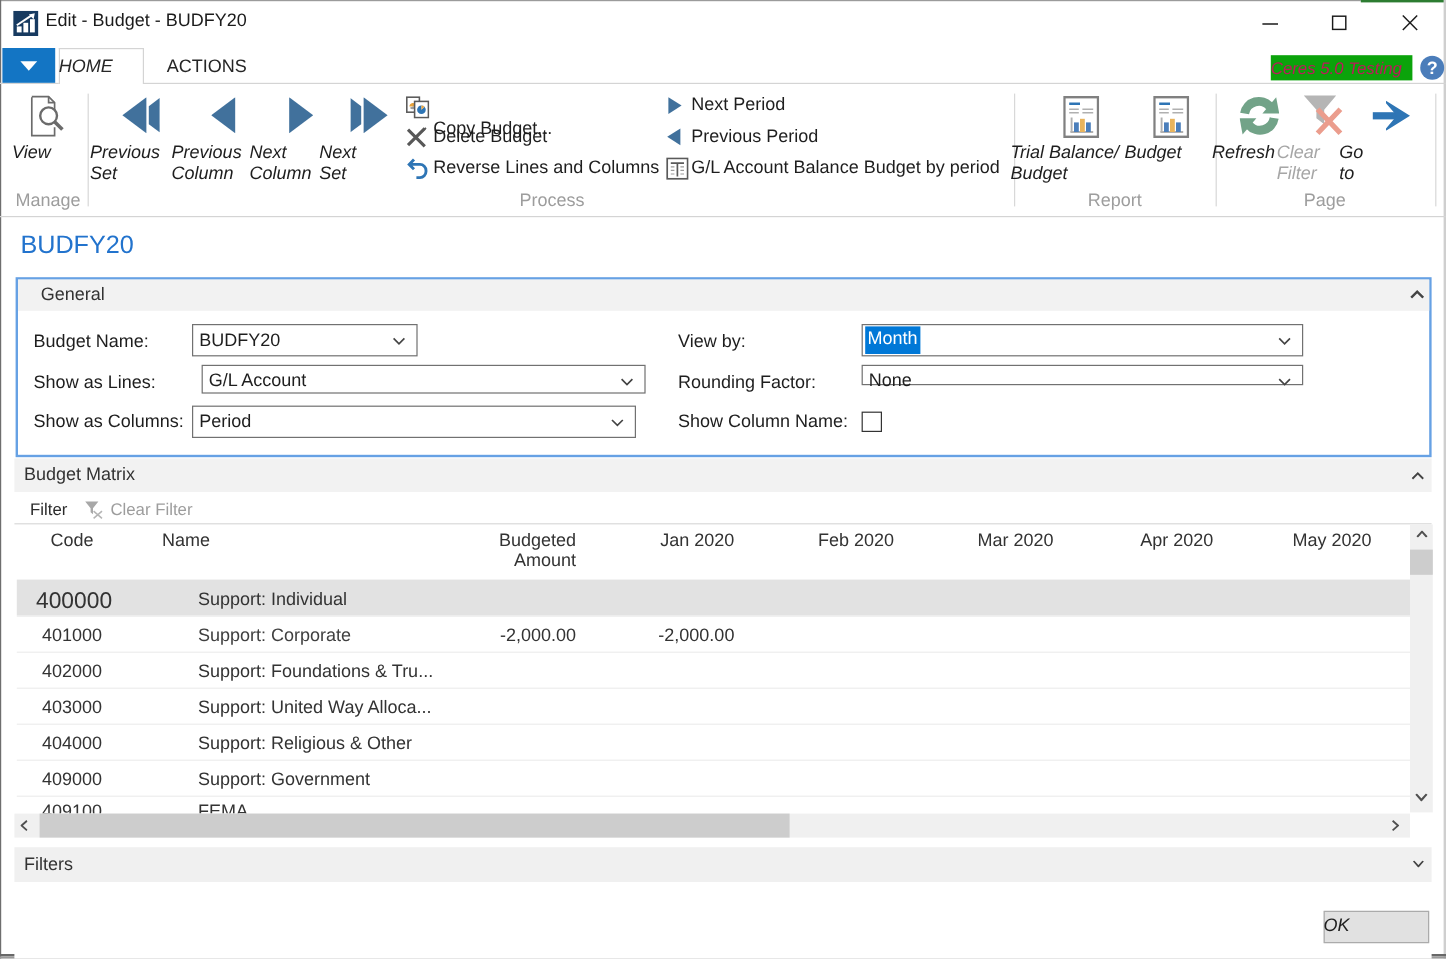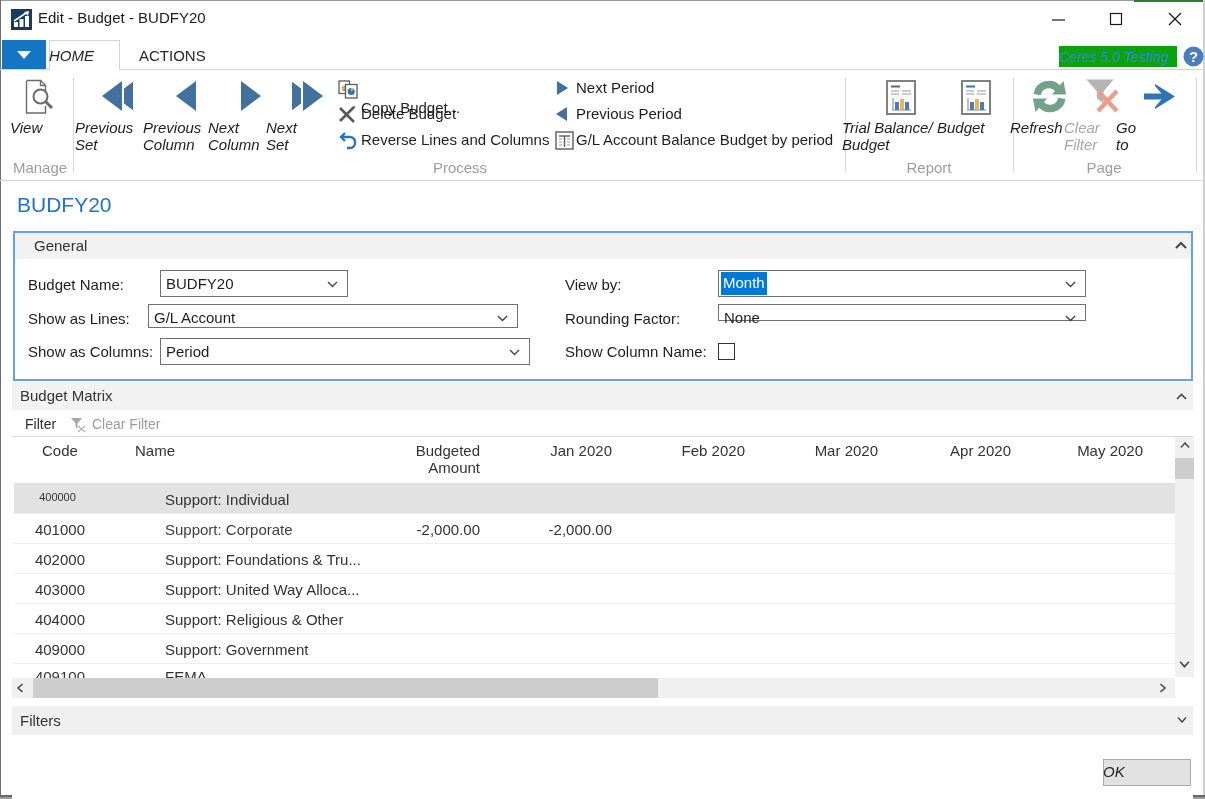--- a/index.html
+++ b/index.html
@@ -43,21 +43,21 @@
   </svg>
 
   <div class="abs" style="left:0;top:69px;width:1205px;height:1px;background:#d4d4d4;"></div>
   <div class="abs" style="left:2px;top:40px;width:44px;height:29px;background:#1375c4;"></div>
   <div class="abs" style="left:17px;top:51px;width:0;height:0;border-left:7px solid transparent;border-right:7px solid transparent;border-top:8px solid #fff;"></div>
   <div class="abs" style="left:49px;top:40px;width:71px;height:30px;background:#fff;border:1px solid #d4d4d4;border-bottom:none;box-sizing:border-box;"></div>
   <div class="txt ctr" style="left:49px;top:47px;width:71px;font-size:15px;color:#262626;">HOME</div>
   <div class="txt" style="left:139px;top:47px;font-size:15px;color:#262626;">ACTIONS</div>
 
   <div class="abs" style="left:1059px;top:46px;width:118px;height:21px;background:#0ba30b;"></div>
-  <div class="txt ctr" style="left:1059px;top:49px;width:118px;font-size:14px;color:#3b82f6;">Ceres 5.0 Testing</div>
+  <div class="txt ctr" style="left:1059px;top:49px;width:118px;font-size:14px;color:#be185d;">Ceres 5.0 Testing</div>
   <svg class="abs" style="left:1183px;top:46px;" width="21" height="21" viewBox="0 0 21 21">
     <circle cx="10.5" cy="10.5" r="10" fill="#4b7dba"></circle>
     <text x="10.5" y="15.5" font-family="Liberation Sans" font-size="15" font-weight="bold" fill="#fff" text-anchor="middle">?</text>
   </svg>
 
   <div class="abs" style="left:0;top:180px;width:1205px;height:1px;background:#d4d4d4;"></div>
   <div class="sep" style="left:73px;top:78px;height:94px;"></div>
   <div class="sep" style="left:845px;top:78px;height:94px;"></div>
   <div class="sep" style="left:1013px;top:78px;height:94px;"></div>
   <div class="sep" style="left:1196px;top:78px;height:94px;"></div>
@@ -192,21 +192,21 @@
   <div class="txt" style="left:28px;top:276px;font-size:15px;">Budget Name:</div>
   <div class="txt" style="left:28px;top:310px;font-size:15px;">Show as Lines:</div>
   <div class="txt" style="left:28px;top:343px;font-size:15px;">Show as Columns:</div>
 
   <div class="combo" style="left:160px;top:270px;width:188px;height:27px;box-sizing:border-box;">
       <span class="val">BUDFY20</span>
     <svg class="chev" style="right:9px;top:10px;" width="11" height="7" viewBox="0 0 11 7">
         <path d="M1 1 L5.5 5.5 L10 1" fill="none" stroke="#444" stroke-width="1.4"></path>
       </svg>
     </div>
-  <div class="combo" style="left:148px;top:304px;width:370px;height:24px;box-sizing:border-box;">
+  <div class="combo" style="left:168px;top:304px;width:370px;height:24px;box-sizing:border-box;">
       <span class="val">G/L Account</span>
     <svg class="chev" style="right:9px;top:10px;" width="11" height="7" viewBox="0 0 11 7">
         <path d="M1 1 L5.5 5.5 L10 1" fill="none" stroke="#444" stroke-width="1.4"></path>
       </svg>
     </div>
   <div class="combo" style="left:160px;top:338px;width:370px;height:27px;box-sizing:border-box;">
       <span class="val">Period</span>
     <svg class="chev" style="right:9px;top:10px;" width="11" height="7" viewBox="0 0 11 7">
         <path d="M1 1 L5.5 5.5 L10 1" fill="none" stroke="#444" stroke-width="1.4"></path>
       </svg>
@@ -247,21 +247,21 @@
   <div class="txt" style="left:42px;top:442px;font-size:15px;color:#333;">Code</div>
   <div class="txt" style="left:135px;top:442px;font-size:15px;color:#333;">Name</div>
   <div class="txt" style="left:380px;top:442px;width:100px;text-align:right;font-size:15px;color:#333;">Budgeted<br>Amount</div>
   <div class="txt" style="left:512px;top:442px;width:100px;text-align:right;font-size:15px;color:#333;">Jan 2020</div>
   <div class="txt" style="left:645px;top:442px;width:100px;text-align:right;font-size:15px;color:#333;">Feb 2020</div>
   <div class="txt" style="left:778px;top:442px;width:100px;text-align:right;font-size:15px;color:#333;">Mar 2020</div>
   <div class="txt" style="left:911px;top:442px;width:100px;text-align:right;font-size:15px;color:#333;">Apr 2020</div>
   <div class="txt" style="left:1043px;top:442px;width:100px;text-align:right;font-size:15px;color:#333;">May 2020</div>
 
   <div class="abs" style="left:14px;top:483px;width:1161px;height:30px;background:#e2e2e2;"></div>
-  <div class="txt" style="left:30px;top:491px;width:55px;text-align:center;font-size:11px;color:#333;">400000</div>
+  <div class="txt" style="left:30px;top:491px;width:55px;text-align:left;font-size:19px;color:#333;">400000</div>
   <div class="txt" style="left:165px;top:491px;font-size:15px;color:#333;">Support: Individual</div>
   <div class="txt" style="left:30px;top:521px;width:55px;text-align:right;font-size:15px;color:#333;">401000</div>
   <div class="txt" style="left:165px;top:521px;font-size:15px;color:#404040;">Support: Corporate</div>
   <div class="txt" style="left:380px;top:521px;width:100px;text-align:right;font-size:15px;color:#333;">-2,000.00</div>
   <div class="txt" style="left:512px;top:521px;width:100px;text-align:right;font-size:15px;color:#333;">-2,000.00</div>
   <div class="abs" style="left:14px;top:513px;width:1161px;height:1px;background:#ededed;"></div>
   <div class="txt" style="left:30px;top:551px;width:55px;text-align:right;font-size:15px;color:#333;">402000</div>
   <div class="txt" style="left:165px;top:551px;font-size:15px;color:#333;">Support: Foundations &amp; Tru...</div>
   <div class="abs" style="left:14px;top:543px;width:1161px;height:1px;background:#ededed;"></div>
   <div class="txt" style="left:30px;top:581px;width:55px;text-align:right;font-size:15px;color:#333;">403000</div>

